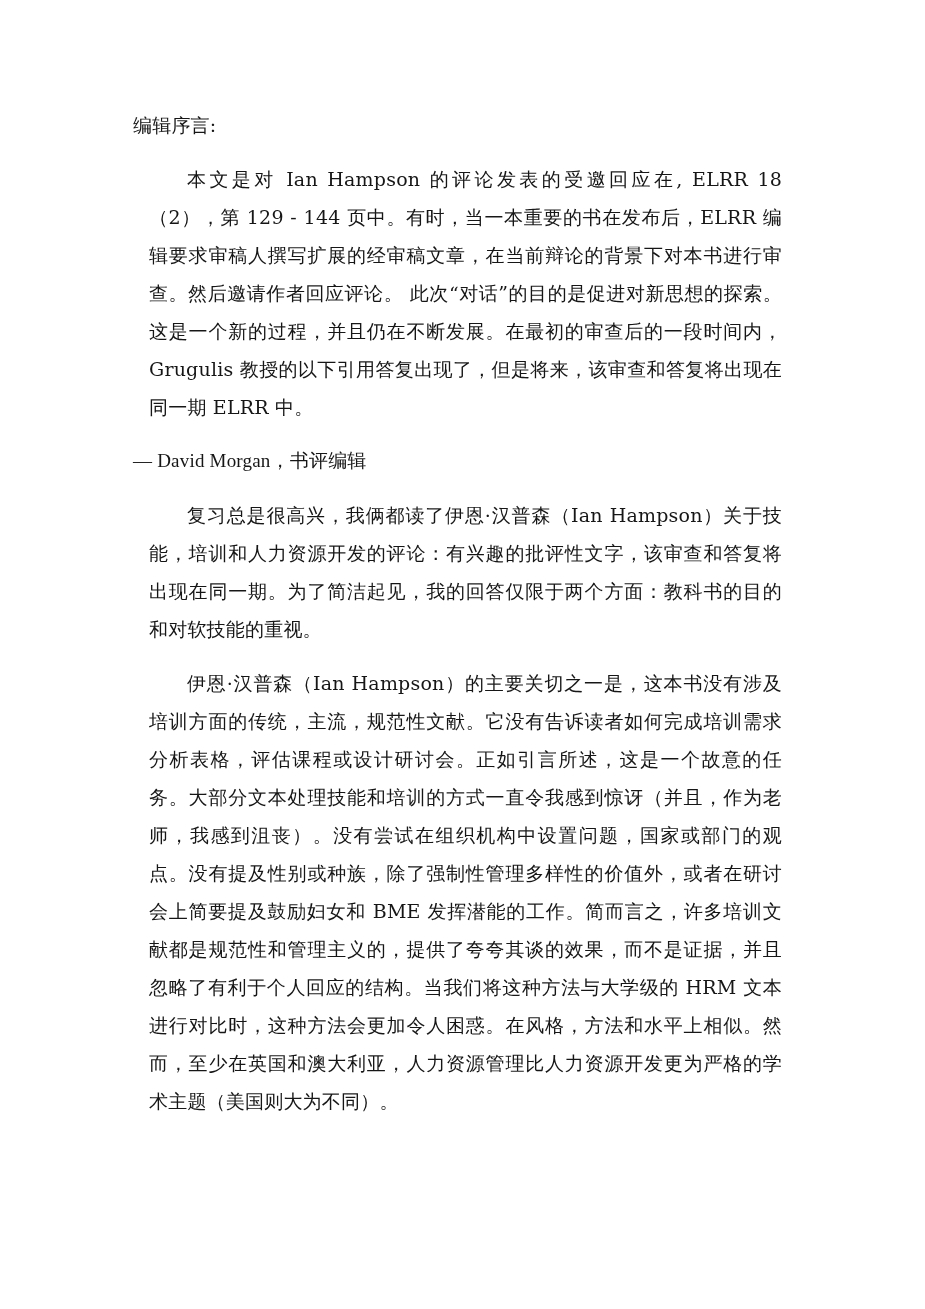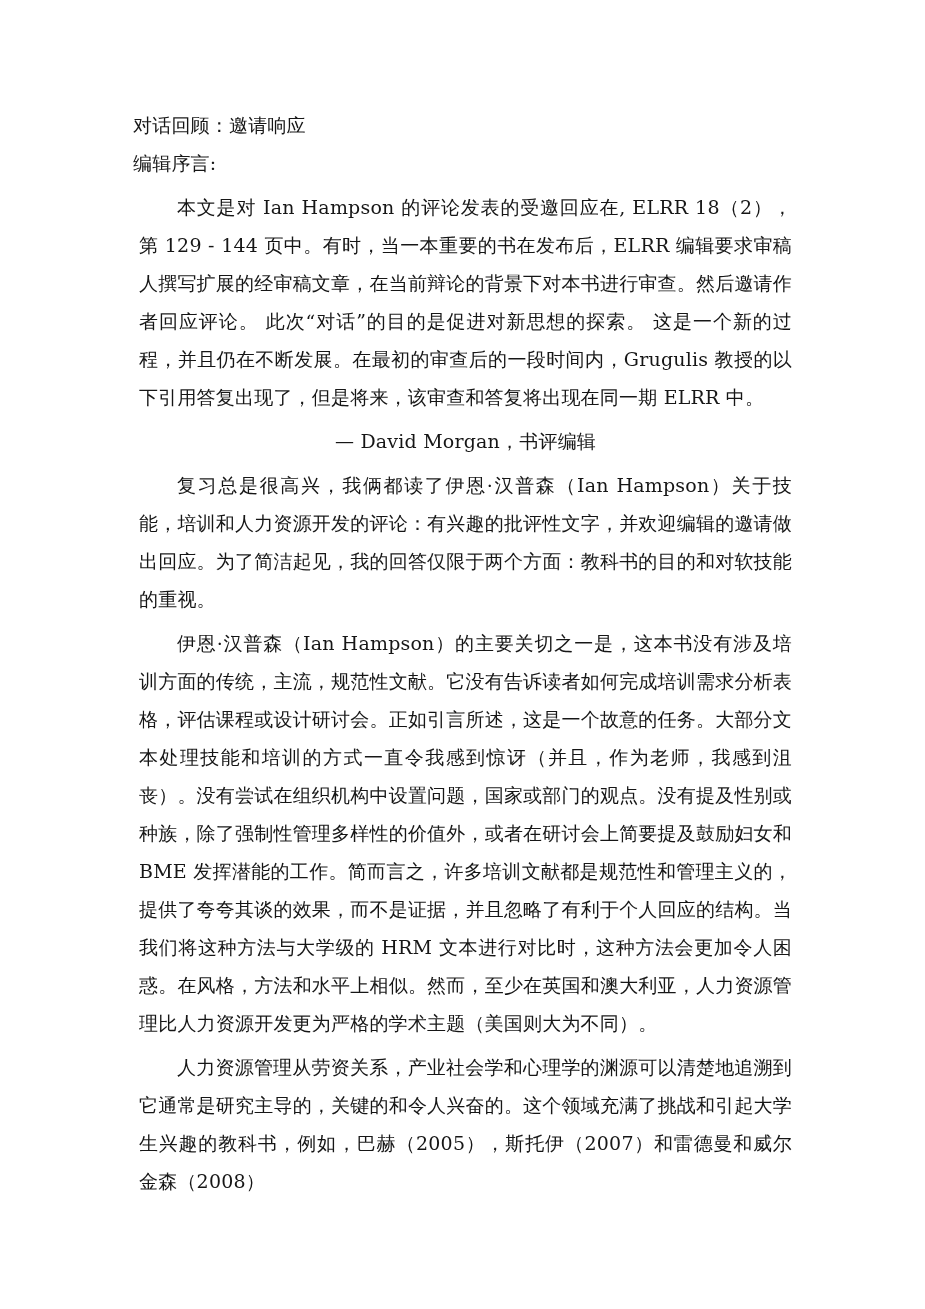--- a/index.html
+++ b/index.html
@@ -23,46 +23,45 @@
     font-size: 19px;
     line-height: 38px;
     color: #161616;
     letter-spacing: 0.2px;
   }
   .heading-line {
     text-align: left;
     white-space: nowrap;
   }
   .body-para {
-    margin: 6px;
+    margin: 16px;
     text-indent: 2em;
     text-align: justify;
     text-justify: inter-ideograph;
   }
   .signature {
-    text-align: center;
+    text-align: left;
+    font-family: Liberation Serif, serif;
   }
 </style>
 </head>
 <body>
 
 <div class="page">
   <div class="content">
 
-    <div class="heading-line">对话回顾：邀请响应</div>
 
 
 
     <div class="heading-line">编辑序言:</div>
 
     <p class="body-para">本文是对 Ian Hampson 的评论发表的受邀回应在, ELRR 18（2），第 129 - 144 页中。有时，当一本重要的书在发布后，ELRR 编辑要求审稿人撰写扩展的经审稿文章，在当前辩论的背景下对本书进行审查。然后邀请作者回应评论。 此次“对话”的目的是促进对新思想的探索。 这是一个新的过程，并且仍在不断发展。在最初的审查后的一段时间内，Grugulis 教授的以下引用答复出现了，但是将来，该审查和答复将出现在同一期 ELRR 中。</p>
 
     <div class="signature">— David Morgan，书评编辑</div>
 
 
-    <p class="body-para">复习总是很高兴，我俩都读了伊恩·汉普森（Ian Hampson）关于技能，培训和人力资源开发的评论：有兴趣的批评性文字，并欢迎编辑的邀请做出回应。为了简洁起见，我的回答仅限于两个方面：教科书的目的和对软技能的重视。</p>
+    <p class="body-para">复习总是很高兴，我俩都读了伊恩·汉普森（Ian Hampson）关于技能，培训和人力资源开发的评论：有兴趣的批评性文字，该审查和答复将出现在同一期。为了简洁起见，我的回答仅限于两个方面：教科书的目的和对软技能的重视。</p>
 
     <p class="body-para">伊恩·汉普森（Ian Hampson）的主要关切之一是，这本书没有涉及培训方面的传统，主流，规范性文献。它没有告诉读者如何完成培训需求分析表格，评估课程或设计研讨会。正如引言所述，这是一个故意的任务。大部分文本处理技能和培训的方式一直令我感到惊讶（并且，作为老师，我感到沮丧）。没有尝试在组织机构中设置问题，国家或部门的观点。没有提及性别或种族，除了强制性管理多样性的价值外，或者在研讨会上简要提及鼓励妇女和 BME 发挥潜能的工作。简而言之，许多培训文献都是规范性和管理主义的，提供了夸夸其谈的效果，而不是证据，并且忽略了有利于个人回应的结构。当我们将这种方法与大学级的 HRM 文本进行对比时，这种方法会更加令人困惑。在风格，方法和水平上相似。然而，至少在英国和澳大利亚，人力资源管理比人力资源开发更为严格的学术主题（美国则大为不同）。</p>
 
-    <p class="body-para">人力资源管理从劳资关系，产业社会学和心理学的渊源可以清楚地追溯到它通常是研究主导的，关键的和令人兴奋的。这个领域充满了挑战和引起大学生兴趣的教科书，例如，巴赫（2005），斯托伊（2007）和雷德曼和威尔金森（2008）</p>
 
   </div>
 </div>
 
 </body></html>

